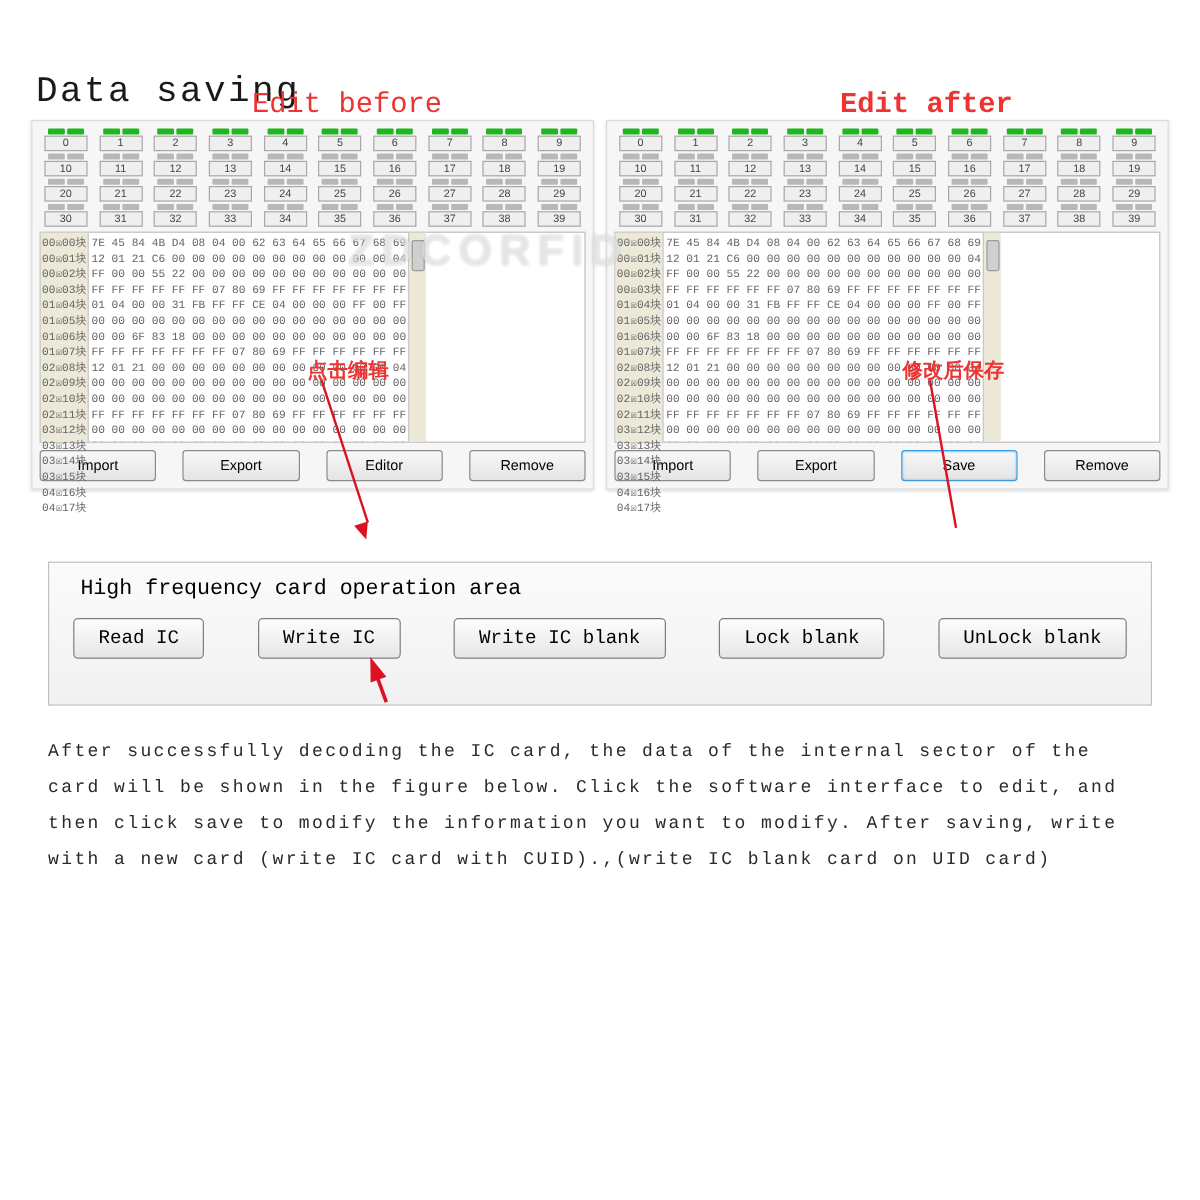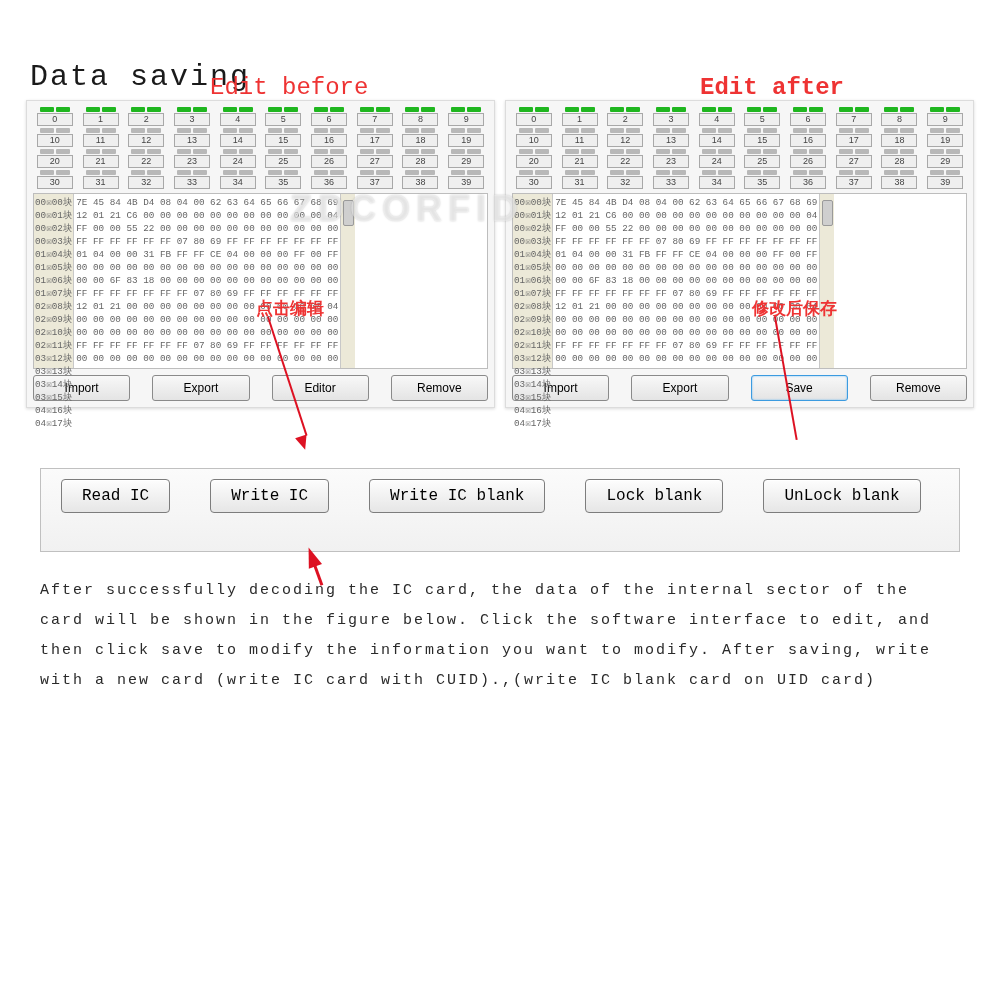--- a/index.html
+++ b/index.html
@@ -91,21 +91,21 @@
   .arrow-head{position:absolute;width:0;height:0;z-index:3;}
 
   .oparea{
     margin:60px 40px 0 40px;
     border:1px solid #c0c0c0;
     background:linear-gradient(#fbfbfb,#f1f1f1);
     padding:10px 20px 20px 20px;
     position:relative;
   }
   .op-title{font-family:"Courier New",monospace;font-size:18px;margin:2px 0 14px 6px;}
-  .oprow{display:flex;gap:40px;margin-bottom:18px;}
+  .oprow{display:flex;gap:40px;margin-bottom:18px;justify-content:space-between;}
   .opbtn{
     height:34px;padding:0 20px;
     font-family:"Courier New",monospace;font-size:16px;
     background:linear-gradient(#fdfdfd,#e6e6e6);
     border:1px solid #7d7d7d;border-radius:4px;cursor:pointer;
     box-shadow:0 1px 0 #fff inset;
   }
   .instructions{
     font-family:"Courier New",monospace;
     font-size:15px;
@@ -798,20 +798,21 @@
       <button class="winbtn">Export</button>
       <button class="winbtn primary">Save</button>
       <button class="winbtn">Remove</button>
     </div>
     <div class="annot" style="top:196px;left:225px">修改后保存</div>
     <div class="arrow-line" style="top:216px;left:268px;width:2px;height:125px;transform:rotate(-10deg)"></div>
   </div>
 </div>
 
 <div class="oparea">
+  <div class="op-title">High frequency card operation area</div>
   <div class="oprow">
     <button class="opbtn">Read IC</button>
     <button class="opbtn">Write IC</button>
     <button class="opbtn">Write IC blank</button>
     <button class="opbtn">Lock blank</button>
     <button class="opbtn">UnLock blank</button>
   </div>
   <div class="arrow-head" style="top:78px;left:264px;border-left:7px solid transparent;border-right:7px solid transparent;border-bottom:20px solid #d12;transform:rotate(-20deg)"></div>
   <div class="arrow-line" style="top:96px;left:272px;width:3px;height:22px;transform:rotate(-20deg)"></div>
 </div>

